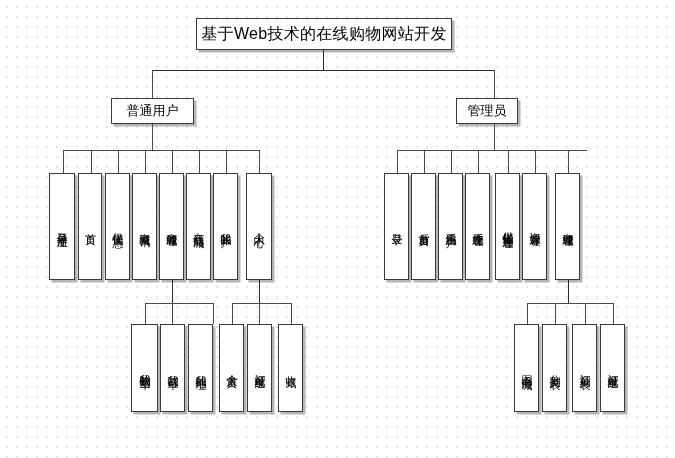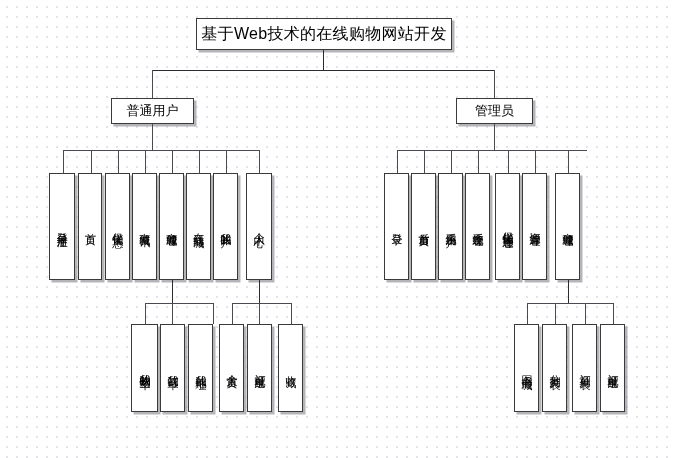--- a/index.html
+++ b/index.html
@@ -95,21 +95,21 @@
   <div class="ln v dark" style="left:323px; top:50px; height:21px;"></div>
 
   <div class="ln dark h" style="left:152px; top:70px; width:343px;"></div>
 
   <div class="ln v" style="left:152px; top:70px; height:28px;"></div>
   <div class="ln v" style="left:494px; top:70px; height:28px;"></div>
 
   <div class="node actor" style="left:111px; top:98px; width:83px; height:26px;">
     <span>普通用户</span>
   </div>
-  <div class="node actor" style="left:456px; top:98px; width:77px; height:26px;">
+  <div class="node actor" style="left:456px; top:98px; width:62px; height:26px;">
     <span>管理员</span>
   </div>
 
   <div class="ln v" style="left:152px; top:124px; height:27px;"></div>
   <div class="ln h" style="left:63px; top:150px; width:197px;"></div>
 
   <div class="ln v" style="left:63px;  top:150px; height:23px;"></div>
   <div class="ln v" style="left:91px;  top:150px; height:23px;"></div>
   <div class="ln v" style="left:118px; top:150px; height:23px;"></div>
   <div class="ln v" style="left:145px; top:150px; height:23px;"></div>

